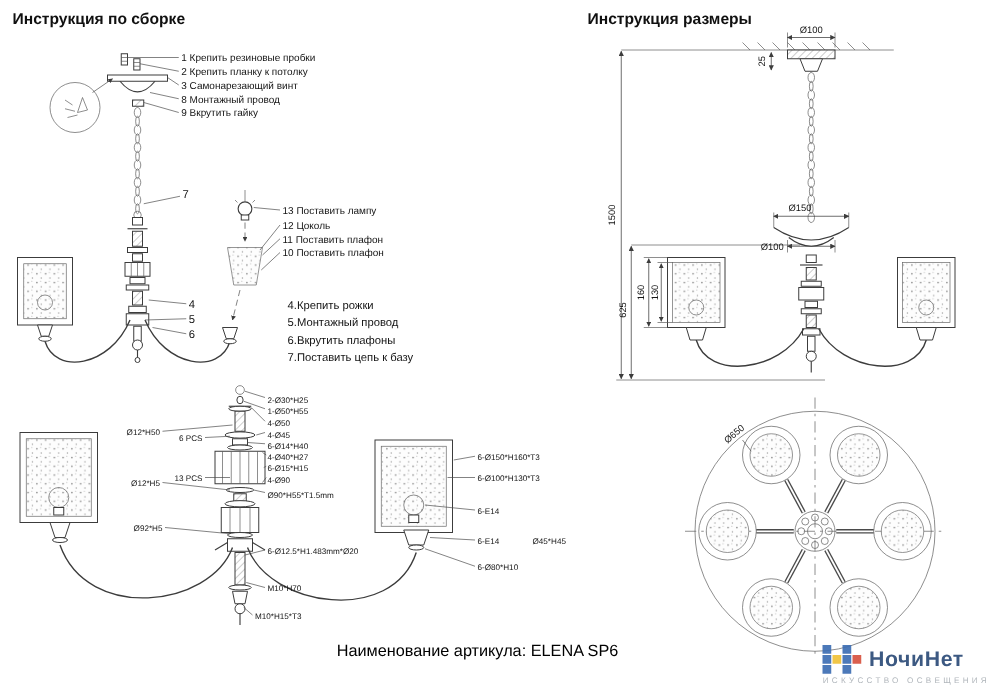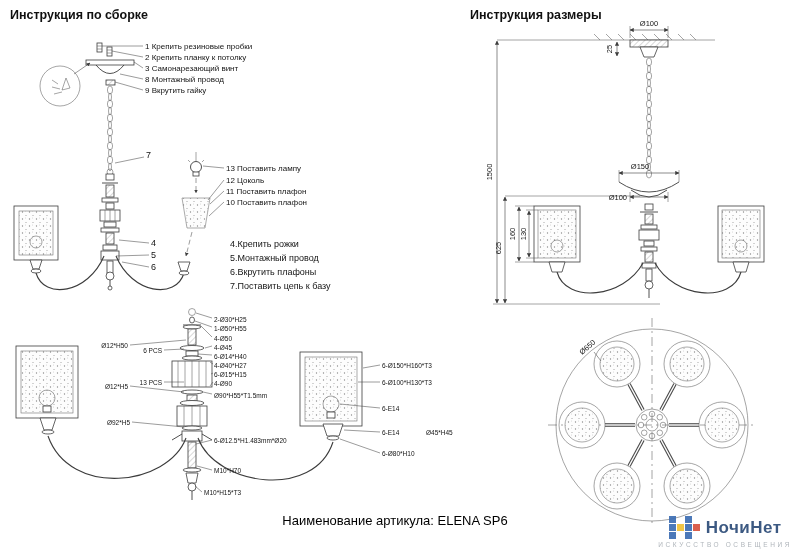--- a/index.html
+++ b/index.html
@@ -1,19 +1,19 @@
 <!DOCTYPE html>
 <html><head>
 <meta charset="utf-8">
 <style>
   html,body{margin:0;padding:0;background:#fff;}
   .canvas{position:relative;width:800px;height:552px;background:#ffffff;overflow:hidden;
           font-family:"Liberation Sans",sans-serif;}
   .title{position:absolute;font-size:12.5px;font-weight:700;color:#101010;white-space:nowrap;}
-  .article{position:absolute;left:175px;top:513px;width:440px;text-align:center;
+  .article{position:absolute;left:162px;top:513px;width:440px;text-align:center;
            font-size:13px;color:#000;}
   svg{position:absolute;left:0;top:0;}
   svg text{font-family:"Liberation Sans",sans-serif;fill:#141414;}
   .t65{font-size:6.5px;}
   .t8{font-size:8px;}
   .t9{font-size:9px;}
   .dimt{font-size:7.5px;}
   .mid{text-anchor:middle;}
   .end{text-anchor:end;}
   .ln{stroke:#3c3c3c;stroke-width:0.9;fill:none;}
@@ -23,21 +23,21 @@
   .dm{stroke:#3c3c3c;stroke-width:0.6;fill:none;}
   .dsh{stroke-dasharray:5 3;}
   .cl{stroke-dasharray:9 4 2 4;}
   .part{fill:#ffffff;stroke:#3c3c3c;stroke-width:0.8;}
   .hatchf{fill:url(#hatch);stroke:#3c3c3c;stroke-width:0.8;}
   .stip{fill:url(#stip);stroke:#666;stroke-width:0.55;}
   .spoke{stroke:#4a4a4a;stroke-width:3.6;}
   .spokew{stroke:#ffffff;stroke-width:1.4;}
   
   .wm{position:absolute;right:8px;bottom:4px;text-align:center;opacity:.93;}
-  .wm-row{display:flex;align-items:center;gap:6px;justify-content:center;}
+  .wm-row{display:flex;align-items:center;gap:6px;}
   .wm-mark{display:grid;grid-template-columns:repeat(4,7px);grid-auto-rows:7px;gap:1px;}
   .wm-mark span{display:block;}
   .c-b{background:#3f6fb4;}.c-y{background:#f0c23a;}.c-r{background:#d85340;}.c-e{background:transparent;}
   .wm-brand{font-size:17px;font-weight:700;color:#2e4d79;letter-spacing:.5px;}
   .wm-tag{font-size:6.5px;letter-spacing:2.6px;color:#aab0b6;margin-top:2px;}
 </style>
 </head>
 <body>
 
 <div class="canvas">

